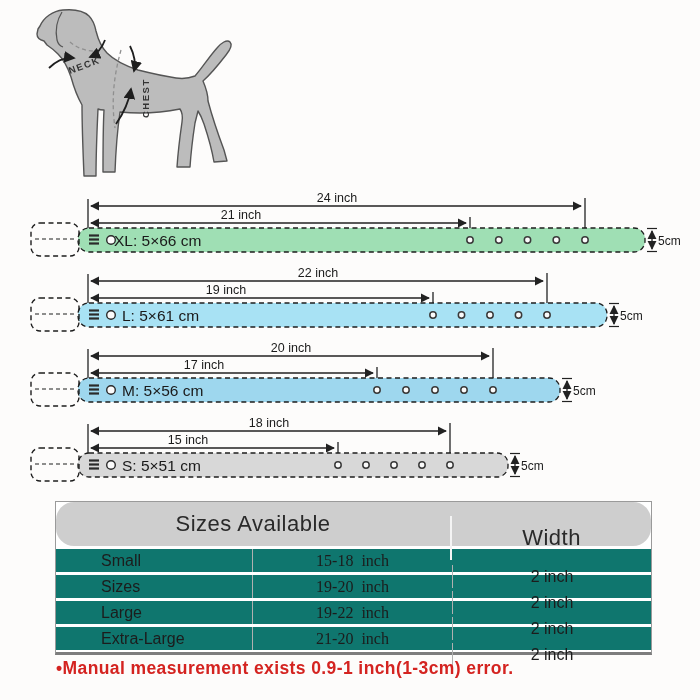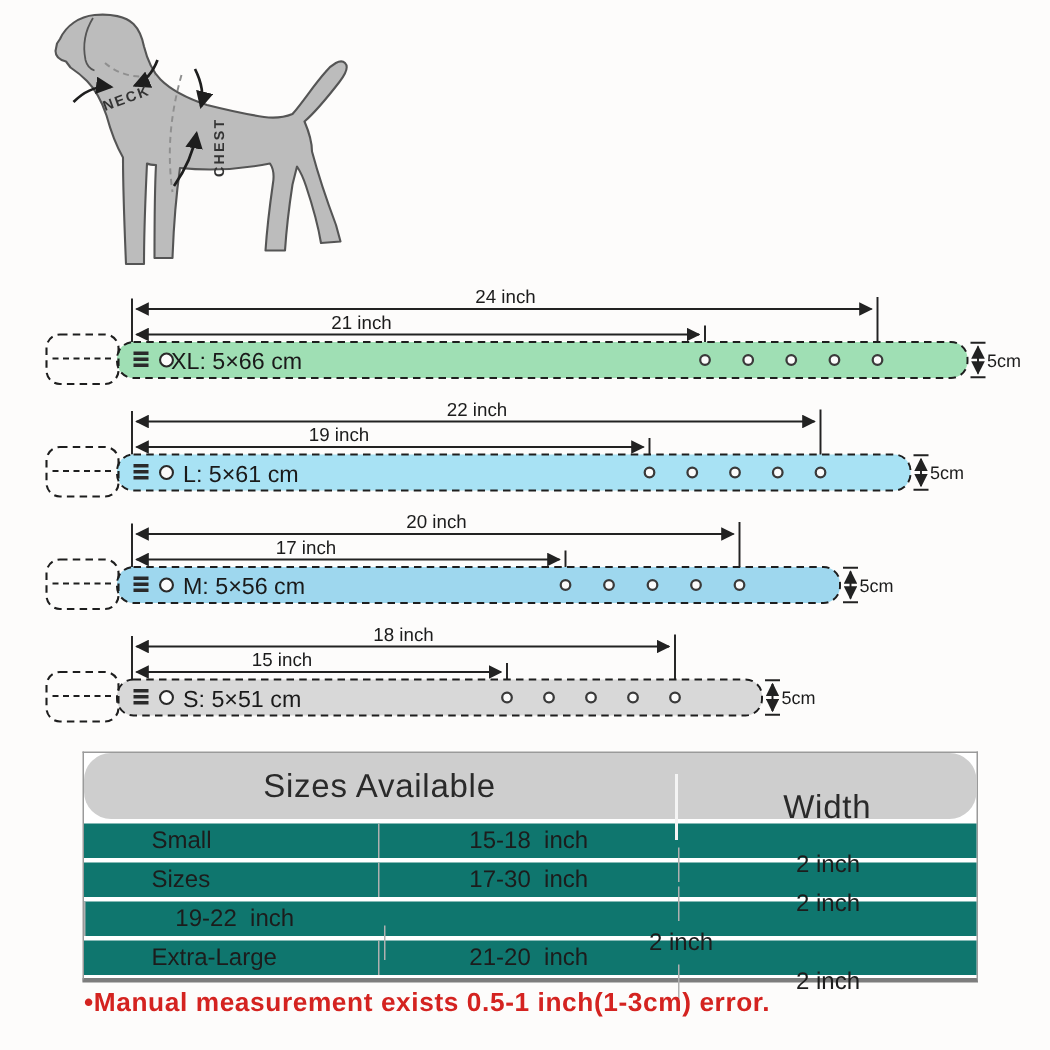--- a/index.html
+++ b/index.html
@@ -16,21 +16,21 @@
     position:absolute;left:55px;top:501px;width:597px;
     border:1px solid #9a9a9a;border-bottom:3px solid #7d7d7d;background:#ffffff;
     box-sizing:border-box;
   }
   .st-header{display:flex;background:#cecece;height:44px;align-items:center;color:#2a2a2a;border-radius:18px;}
   .st-header .h-sizes{width:394px;text-align:center;font-size:22px;letter-spacing:0.5px;}
   .st-header .h-width{flex:1;text-align:center;font-size:22px;border-left:2px solid #f4f4f4;height:44px;line-height:44px;letter-spacing:0.5px;margin-top:28px;}
   .st-body{padding-bottom:2px;}
   .st-row{display:flex;height:23px;background:#0f766e;margin-top:3px;align-items:center;font-size:16px;color:#1c1c1c;}
   .st-row .c-size{width:151px;padding-left:45px;box-sizing:content-box;}
-  .st-row .c-range{width:199px;text-align:center;border-left:1px solid #b0b0b0;height:23px;line-height:23px;white-space:pre;}
+  .st-row .c-range{width:199px;text-align:center;border-left:1px solid #b0b0b0;height:23px;line-height:23px;white-space:pre;font-family:Liberation Serif, serif;}
   .st-row .c-width{flex:1;text-align:center;border-left:1px solid #b0b0b0;height:23px;line-height:23px;margin-top:32px;}
   .note{
     position:absolute;left:56px;top:658px;font-size:17.5px;font-weight:bold;
     color:#d42320;letter-spacing:0.4px;
   }
   svg text{font-family:"Liberation Sans",sans-serif;}
 </style>
 </head>
 <body>
 
@@ -220,30 +220,31 @@
       <div class="h-width">Width</div>
     </div>
     <div class="st-body" id="table-body">
   <div class="st-row">
     <div class="c-size">Small</div>
     <div class="c-range">15-18  inch</div>
     <div class="c-width">2 inch</div>
   </div>
   <div class="st-row">
     <div class="c-size">Sizes</div>
-    <div class="c-range">17-30  inch</div>
-    <div class="c-width">2 inch</div>
-  </div>
-  <div class="st-row">
+    <div class="c-range">19-20  inch</div>
+    <div class="c-width">2 inch</div>
+  </div>
+  <div class="st-row">
+    <div class="c-size">Large</div>
     <div class="c-range">19-22  inch</div>
     <div class="c-width">2 inch</div>
   </div>
   <div class="st-row">
     <div class="c-size">Extra-Large</div>
     <div class="c-range">21-20  inch</div>
     <div class="c-width">2 inch</div>
   </div>
       </div>
   </div>
 
-  <div class="note"><span>•</span><span>Manual measurement exists 0.5-1 inch(1-3cm) error.</span></div>
+  <div class="note"><span>•</span><span>Manual measurement exists 0.9-1 inch(1-3cm) error.</span></div>
 
 </div>
 
 </body></html>

